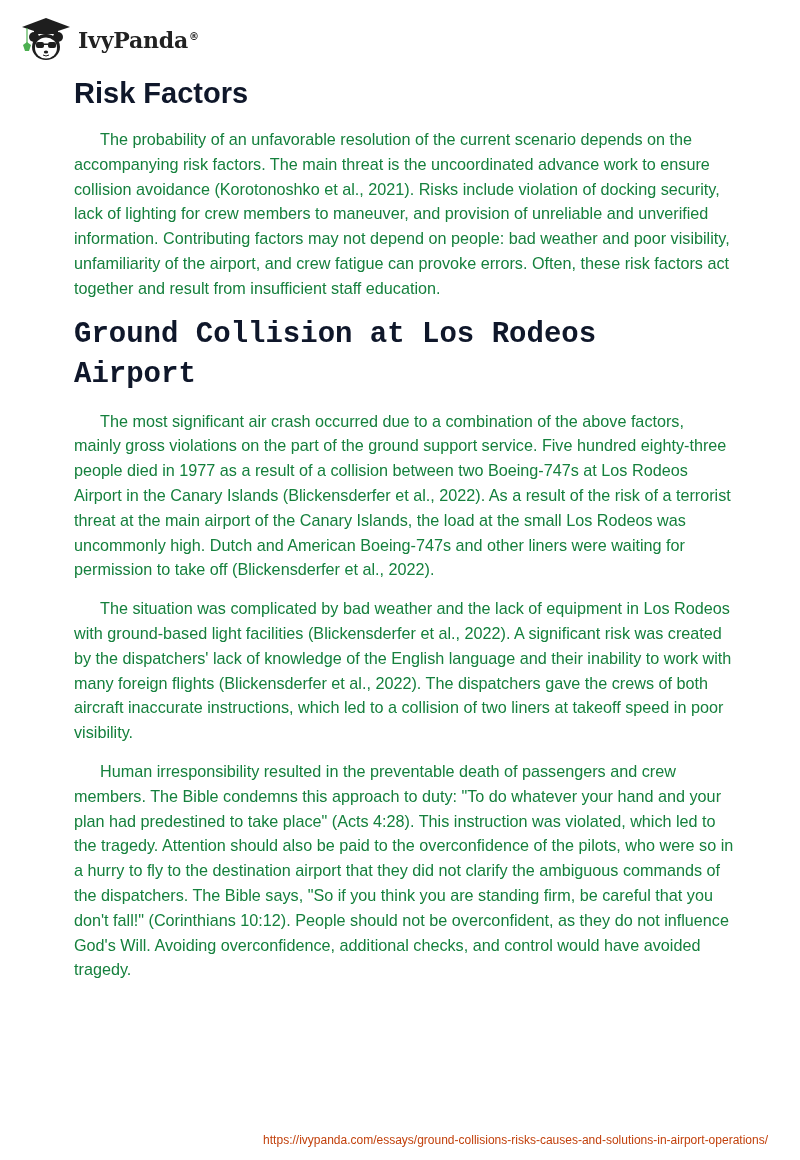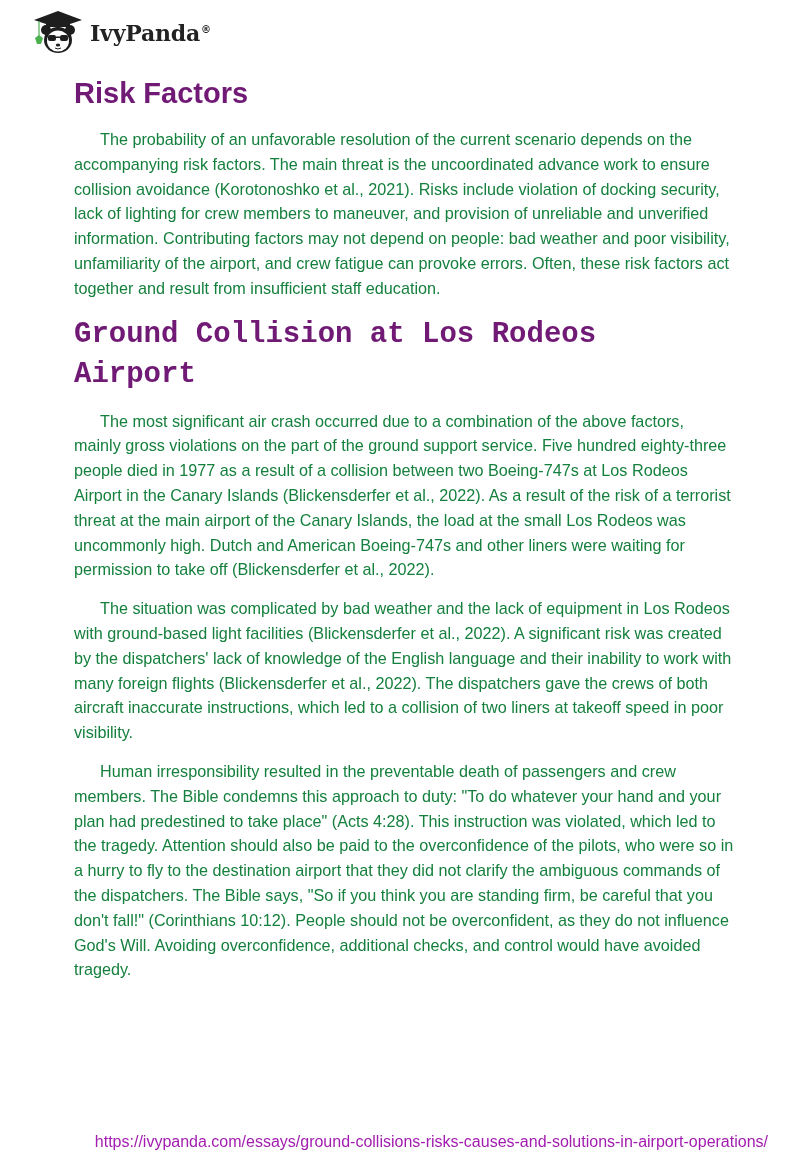--- a/index.html
+++ b/index.html
@@ -9,22 +9,22 @@
       background: #ffffff;
       overflow: hidden;
     }
     body {
       position: relative;
       font-family: "Liberation Sans", sans-serif;
       color: #222222;
     }
     .header {
       position: absolute;
-      left: 0; top: 0;
-      width: 739px; height: 60px; margin-left: 12px;
+      left: 0; top: 7px;
+      width: 739px; height: 60px;
     }
     .logo {
       position: absolute;
       left: 18px; top: 8px;
       display: flex;
       align-items: center;
     }
     .logo-icon {
       width: 56px; height: 48px;
       display: block;
@@ -54,37 +54,37 @@
     }
     .content {
       position: absolute;
       left: 74px; top: 70px;
       width: 660px;
     }
     h2 {
       font-family: "Liberation Sans", sans-serif;
       font-weight: bold;
       font-size: 29px;
-      color: #701a75;
+      color: #0f172a;
       line-height: 40px;
     }
     h2.h-risk { margin-top: 3px; margin-bottom: 14px; }
     h2.h-ground { margin-top: 14px; margin-bottom: 14px; font-family: Liberation Mono, monospace; }
     p {
       font-size: 16.2px;
       line-height: 24.8px;
       color: #15803d;
       text-indent: 26px;
       margin-bottom: 14px;
     }
     .footer-url {
       position: absolute;
       right: 32px; top: 1133px;
-      font-size: 16px;
-      color: #a21caf;
+      font-size: 12px;
+      color: #c2410c;
     }
   </style>
 </head>
 <body>
 
 <div class="header">
   <div class="logo">
     <svg class="logo-icon" viewBox="0 0 56 48">
 
       <polygon points="28,3 52,12 28,20 4,12" fill="#1e1e1e"></polygon>

